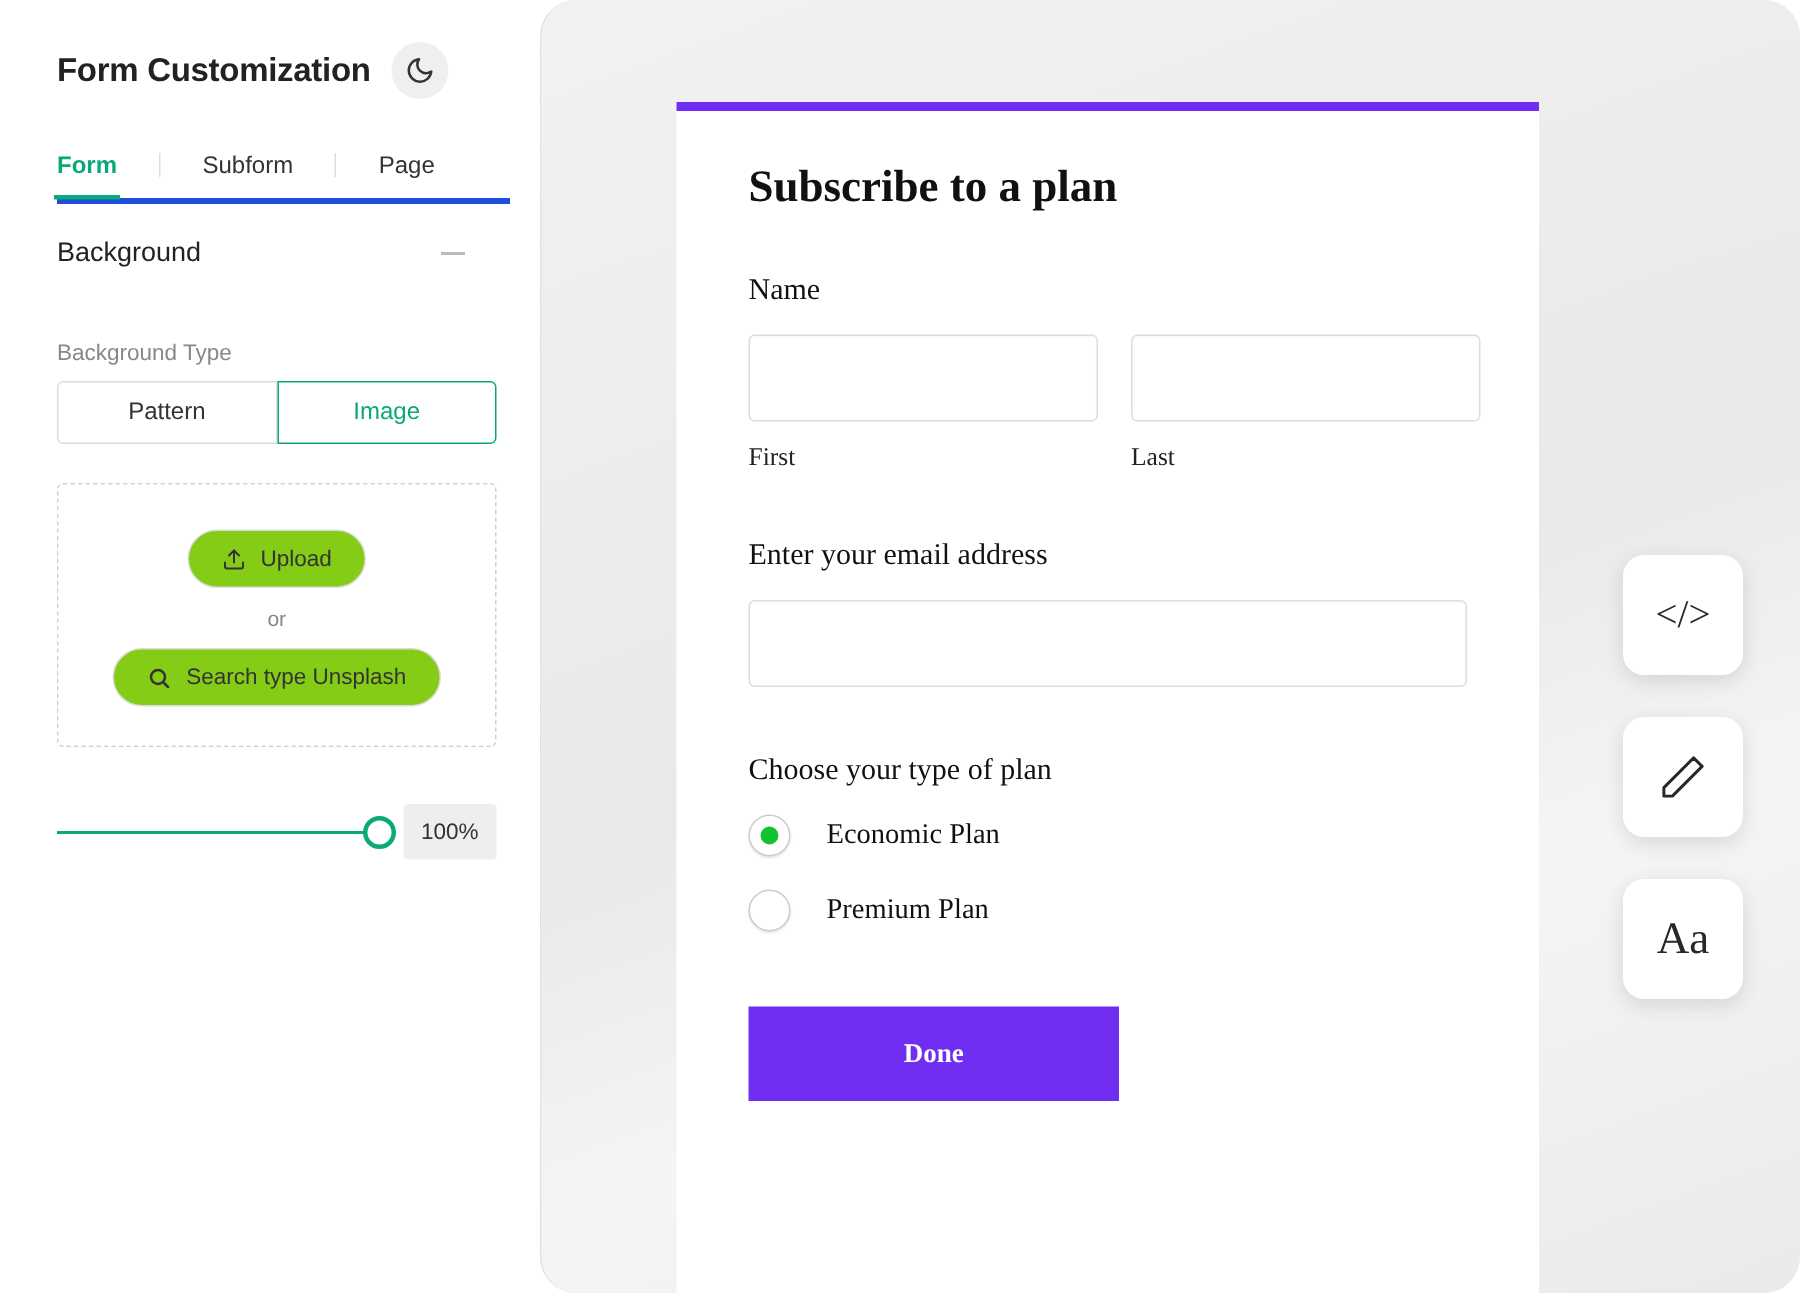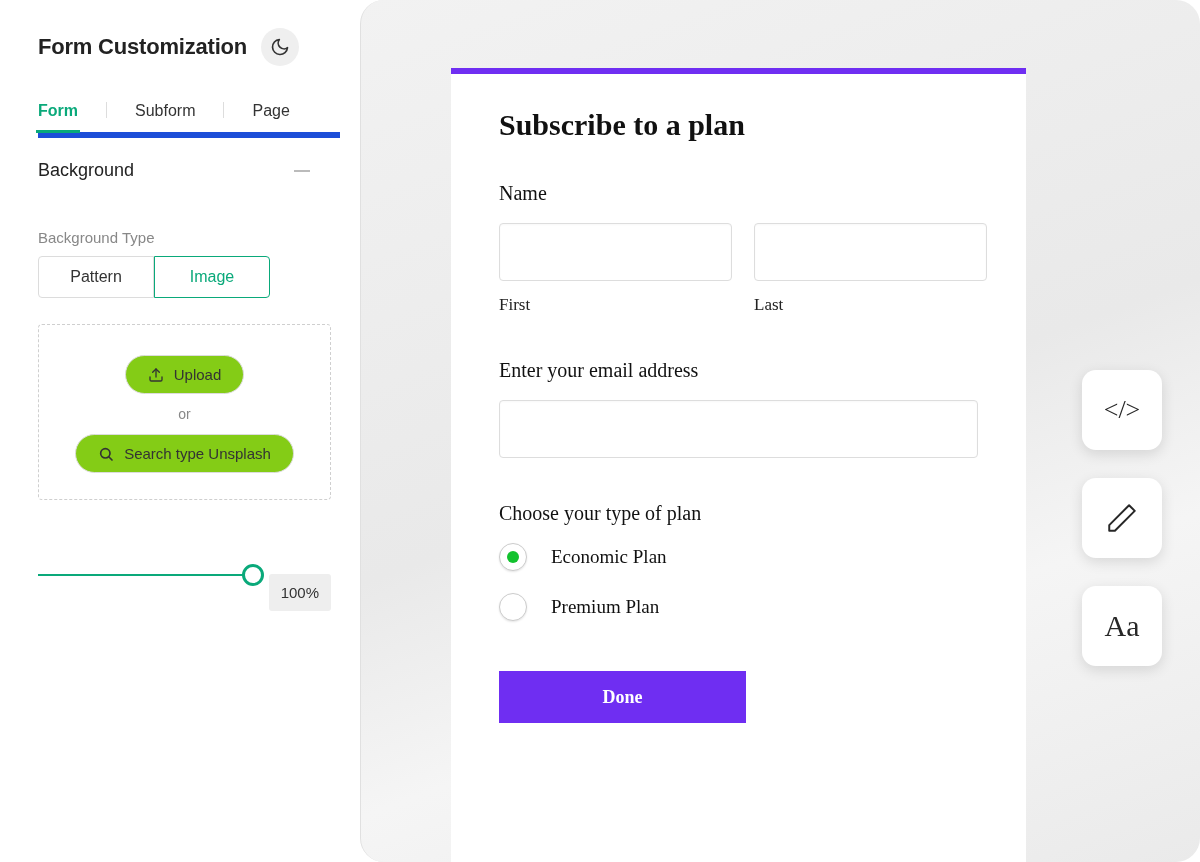--- a/index.html
+++ b/index.html
@@ -37,21 +37,21 @@
     width: 38px; height: 38px;
     border-radius: 50%;
     background: #efefef;
     display: flex; align-items: center; justify-content: center;
     cursor: pointer;
   }
   .tabs {
     display: flex;
     align-items: center;
     gap: 0;
-    border-bottom: 6px solid #1d4ed8;
+    border-bottom: 4px solid #1d4ed8;
     margin-bottom: 22px;
     padding-right: 20px;
   }
   .tab {
     padding: 8px 0 12px 0;
     font-size: 16px;
     color: #333;
     cursor: pointer;
     position: relative;
   }
@@ -96,21 +96,21 @@
   .sub-label {
     font-size: 15px;
     color: #888;
     margin-bottom: 10px;
     margin-top: 30px;
   }
   .seg {
     display: flex;
     gap: 0;
     margin-bottom: 26px;
-    width: 232px;
+    width: 293px;
   }
   .seg-btn {
     flex: 1;
     height: 42px;
     display: flex;
     align-items: center; justify-content: center;
     font-size: 16px;
     border: 1px solid #dcdcdc;
     background: #fff;
     color: #333;
@@ -180,21 +180,20 @@
     transform: translate(50%, -50%);
   }
   .opacity-chip {
     background: #eee;
     padding: 10px 12px;
     font-size: 15px;
     color: #333;
     border-radius: 3px;
     min-width: 60px;
     text-align: center;
-    margin-top: 36px;
   }
 
   
   .canvas {
     flex: 1;
     position: relative;
     background:
       radial-gradient(circle at 1100px 360px, #ff7a2a 0 70px, transparent 72px),
       radial-gradient(circle at 1060px 300px, #ff5e15 0 60px, transparent 62px),
       radial-gradient(circle at 1150px 430px, #ff8c3d 0 55px, transparent 57px),
@@ -266,21 +265,21 @@
     top: 50%; left: 50%;
     width: 12px; height: 12px;
     background: #12c22e;
     border-radius: 50%;
     transform: translate(-50%, -50%);
   }
   .radio-label { font-family: Georgia, serif; font-size: 19px; color: #111; }
 
   .done-btn {
     width: 247px;
-    height: 52px;
+    height: 63px;
     background: #6f2ef2;
     color: #fff;
     font-family: Georgia, serif;
     font-size: 18px;
     font-weight: 700;
     border: none;
     cursor: pointer;
     display: flex; align-items: center; justify-content: center;
   }
 

